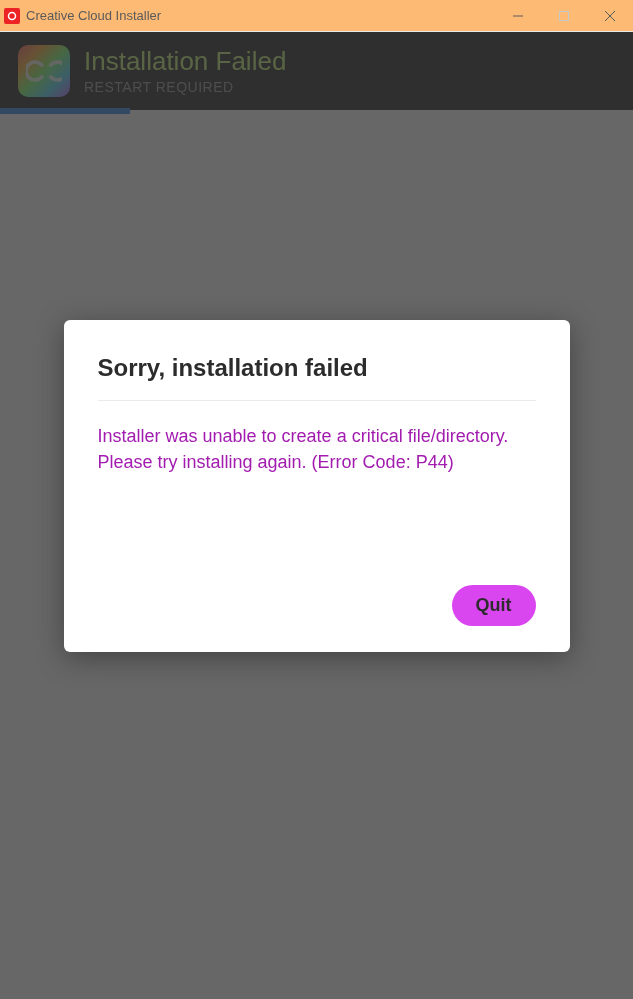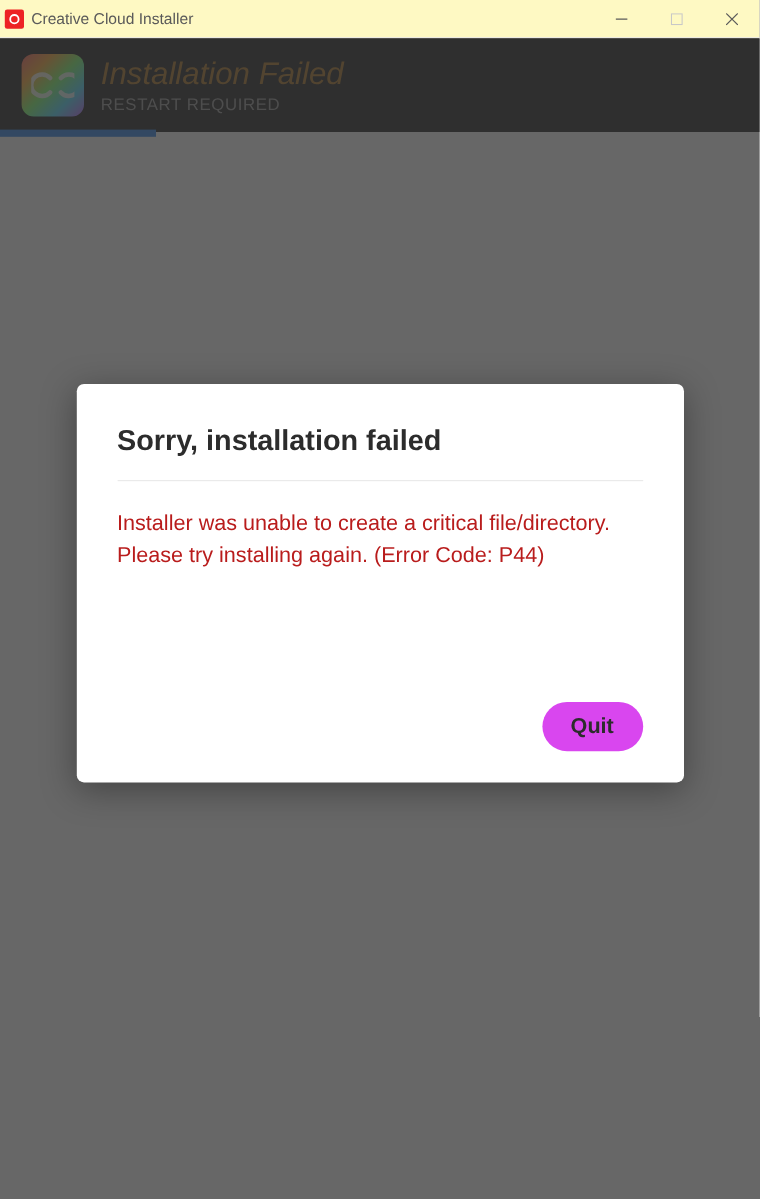--- a/index.html
+++ b/index.html
@@ -13,21 +13,21 @@
       font-family: -apple-system, BlinkMacSystemFont, "Segoe UI", Arial, sans-serif;
       background: #fff;
       overflow: hidden;
       position: relative;
     }
     .titlebar {
       height: 32px;
       display: flex;
       align-items: center;
       justify-content: space-between;
-      background: #fef9c3;
+      background: #fdba74;
       padding: 0 0 0 4px;
       border-bottom: 1px solid #e8e8e8;
     }
     .titlebar-left {
       display: flex;
       align-items: center;
       gap: 6px;
     }
     .app-icon {
       width: 16px;
@@ -80,25 +80,24 @@
       display: flex;
       align-items: center;
       justify-content: center;
       flex-shrink: 0;
     }
     .cc-logo svg {
       width: 36px;
       height: 36px;
     }
     .header-text .title {
-      color: #a16207;
+      color: #bef264;
       font-size: 26px;
       font-weight: 400;
       line-height: 1.15;
-      font-style: italic;
     }
     .header-text .subtitle {
       color: #8a8a8a;
       font-size: 14px;
       letter-spacing: 0.5px;
       margin-top: 2px;
     }
     .progress-track {
       position: absolute;
       left: 0;
@@ -143,21 +142,21 @@
       font-size: 24px;
       font-weight: 700;
       color: #2c2c2c;
       padding-bottom: 18px;
       border-bottom: 1px solid #eaeaea;
       margin-bottom: 22px;
     }
     .dialog-message {
       font-size: 18px;
       line-height: 1.45;
-      color: #b91c1c;
+      color: #a21caf;
     }
     .dialog-actions {
       display: flex;
       justify-content: flex-end;
       margin-top: 110px;
     }
     .quit-btn {
       background: #d946ef;
       border: none;
       border-radius: 22px;

